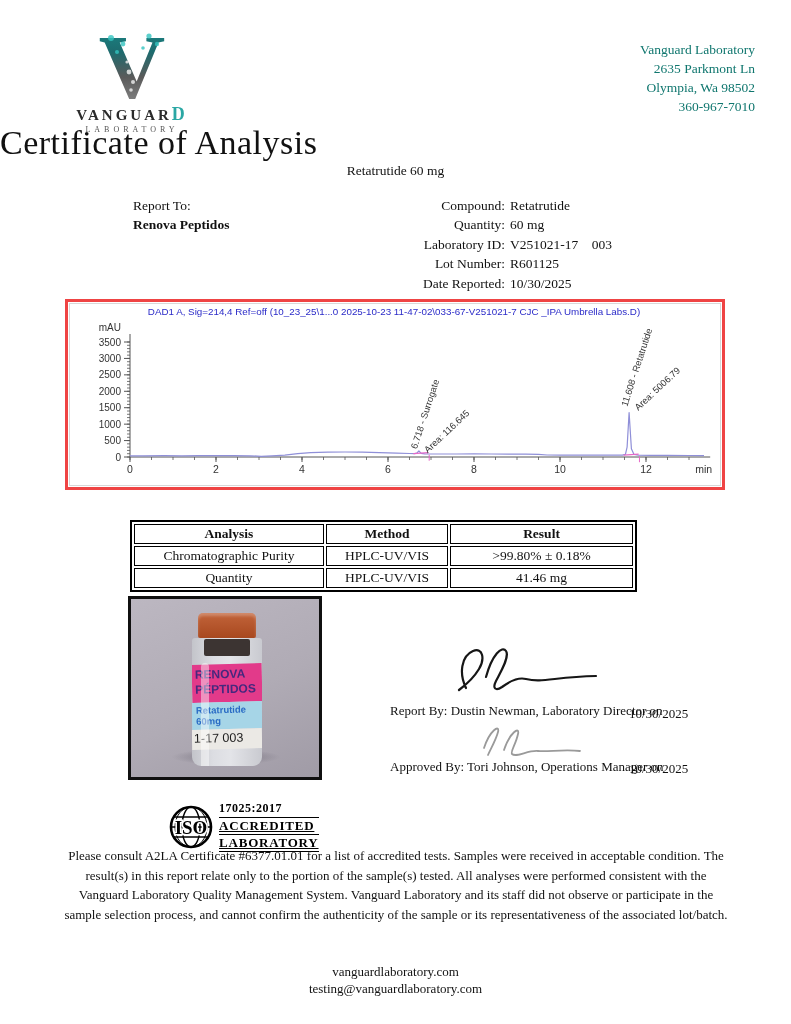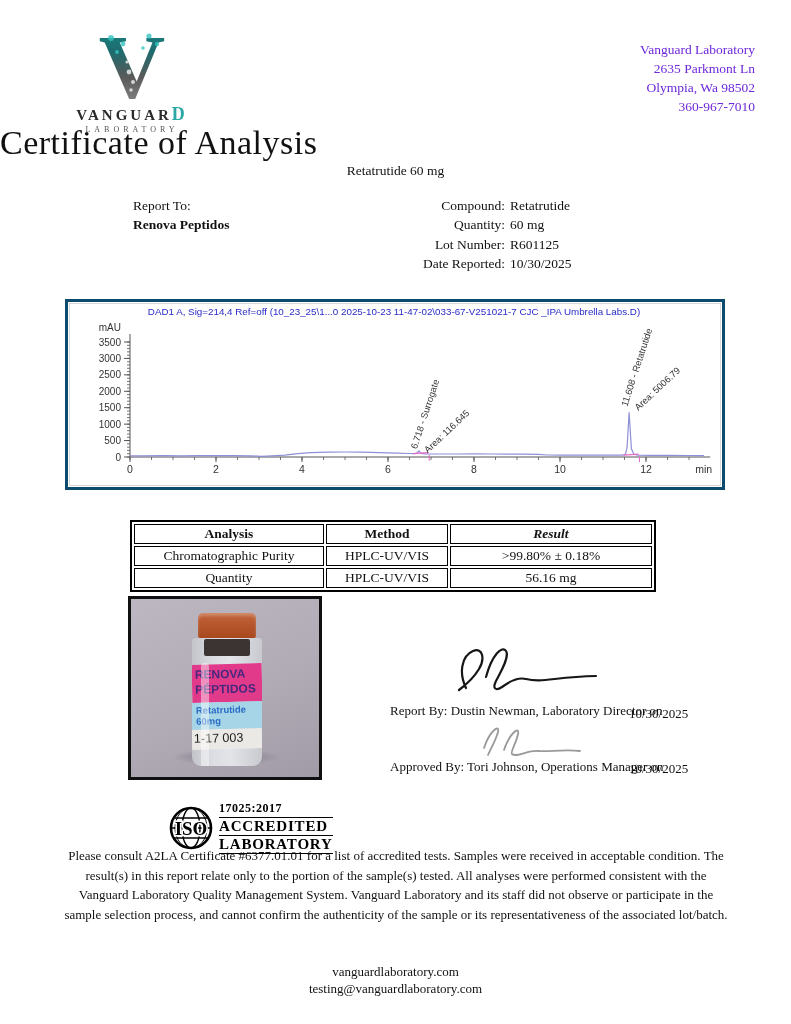--- a/index.html
+++ b/index.html
@@ -1,44 +1,44 @@
 <!DOCTYPE html>
 <html><head>
 <meta charset="utf-8">
 <style>
   * { margin:0; padding:0; box-sizing:border-box; }
   html,body { width:791px; height:1024px; background:#fff; font-family:"Liberation Serif", serif; color:#111; }
   body { position:relative; overflow:hidden; }
 
   
   #logo { position:absolute; left:73px; top:26px; width:118px; height:106px; text-align:center; }
-  #address { position:absolute; right:36px; top:40px; text-align:right; font-size:13.5px; line-height:19px; color:#6d28d9; }
+  #address { position:absolute; right:36px; top:40px; text-align:right; font-size:13.5px; line-height:19px; color:#0f766e; }
 
   #doc-title { position:absolute; left:0; top:124px; width:100%; font-size:34px; letter-spacing:0.5px; }
   #doc-subtitle { position:absolute; left:0; top:163px; width:100%; text-align:center; font-size:13.5px; }
 
   
   #report-block { position:absolute; left:133px; top:196px; font-size:13.5px; line-height:19px; }
   #report-block .bold { font-weight:bold; }
   #details { position:absolute; left:340px; top:196px; font-size:13.5px; }
   #details .drow { display:flex; line-height:19.4px; }
   #details .dlabel { width:165px; text-align:right; }
   #details .dvalue { margin-left:5px; text-align:left; }
 
   
-  #chart-box { position:absolute; left:65px; top:299px; width:660px; height:191px; border:3px solid #0c4a6e; background:#fff; }
+  #chart-box { position:absolute; left:65px; top:299px; width:660px; height:191px; border:3px solid #ef4444; background:#fff; }
   #chart-box .inner-frame { position:absolute; left:1px; top:1px; right:1px; bottom:1px; border:1px solid #d8d8d8; }
   #chart-svg { position:absolute; left:0; top:0; }
 
   
   #results { position:absolute; left:130px; top:520px; border-collapse:collapse; font-size:13.5px; }
   #results th, #results td { border:1.4px solid #000; text-align:center; padding:1px 4px; height:18px; }
   #results table { border:2px solid #000; }
   #results th { font-weight:bold;margin-top:40px; }
-  #results .c1 { width:190px; } #results .c2 { width:122px; } #results .c3 { width:202px;font-style:italic; }
+  #results .c1 { width:190px; } #results .c2 { width:122px; } #results .c3 { width:183px; }
 
   
   #vial-photo { position:absolute; left:128px; top:596px; width:194px; height:184px; border:3px solid #101010;
     background:linear-gradient(155deg,#bcb7c1 0%,#b0abb5 55%,#a09ba6 100%); overflow:hidden; }
   .vial { position:absolute; left:56px; top:14px; width:80px; height:156px; }
   .vial-shadow { position:absolute; left:40px; top:150px; width:110px; height:16px; background:radial-gradient(ellipse at center, rgba(60,55,70,.45), rgba(60,55,70,0) 70%); }
   .vial-cap { position:absolute; left:11px; top:0; width:58px; height:25px; background:linear-gradient(#c2643a,#a8481f); border-radius:5px 5px 2px 2px; box-shadow:inset 0 3px 3px rgba(255,255,255,.25); }
   .vial-body { position:absolute; left:5px; top:25px; width:70px; height:128px; background:linear-gradient(90deg,#c3c4ca,#dcdde2 30%,#e3e4e8 55%,#c9cad0); border-radius:3px 3px 9px 9px; overflow:hidden; }
   .vial-stopper { position:absolute; left:12px; top:1px; width:46px; height:17px; background:#3c3432; border-radius:2px; }
   .vial-label-pink { position:absolute; left:0; top:26px; width:100%; height:38px; background:#e23a8a; color:#46287e;
@@ -56,21 +56,21 @@
   .sig-line { position:absolute; font-size:13px; }
   #report-by { left:390px; top:703px; }
   #report-date { left:629px; top:706px; }
   #approved-by { left:390px; top:759px; }
   #approved-date { left:629px; top:761px; }
 
   
   #iso { position:absolute; left:168px; top:801px; display:flex; align-items:center; gap:5px; }
   #iso-text { font-family:"Liberation Serif",serif; color:#000; }
   #iso-text .l1 { font-size:12px; font-weight:bold; letter-spacing:.5px; border-bottom:1.6px solid #000; padding-bottom:1px; }
-  #iso-text .l2, #iso-text .l3 { font-size:15px; font-weight:bold; letter-spacing:.8px; border-bottom:1.6px solid #000; padding-bottom:0; }
+  #iso-text .l2, #iso-text .l3 { font-size:13px; font-weight:bold; letter-spacing:.8px; border-bottom:1.6px solid #000; padding-bottom:0;text-decoration:underline; }
 
   
   #disclaimer { position:absolute; left:64px; top:846px; width:664px; text-align:center; font-size:13px; line-height:19.5px; }
   #footer { position:absolute; left:0; top:963px; width:100%; text-align:center; font-size:13px; line-height:17px; }
 
   
   #logo .wordmark { font-weight:bold; letter-spacing:3px; font-size:15px; color:#2b2b2b; margin-top:-4px; }
   #logo .wordmark .last { color:#2aa7a4; font-size:18px; }
   #logo .wordmark2 { font-size:8px; letter-spacing:4px; color:#555; }
 </style>
@@ -123,20 +123,24 @@
 </div>
 
 <div id="details">
   <div class="drow">
       <span class="dlabel">Compound:</span>
       <span class="dvalue">Retatrutide</span>
     </div>
   <div class="drow">
       <span class="dlabel">Quantity:</span>
       <span class="dvalue">60 mg</span>
+    </div>
+  <div class="drow">
+      <span class="dlabel">Laboratory ID:</span>
+      <span class="dvalue">V251021-17&nbsp;&nbsp;&nbsp;&nbsp;003</span>
     </div>
   <div class="drow">
       <span class="dlabel">Lot Number:</span>
       <span class="dvalue">R601125</span>
     </div>
   <div class="drow">
       <span class="dlabel">Date Reported:</span>
       <span class="dvalue">10/30/2025</span>
     </div>
 </div>
@@ -263,21 +267,21 @@
       <th class="c3">Result</th>
     </tr>
     <tr>
       <td>Chromatographic Purity</td>
       <td>HPLC-UV/VIS</td>
       <td>&gt;99.80% ± 0.18%</td>
     </tr>
     <tr>
       <td>Quantity</td>
       <td>HPLC-UV/VIS</td>
-      <td>56.16 mg</td>
+      <td>41.46 mg</td>
     </tr>
   </tbody>
     </table>
 </div>
 
 <div id="vial-photo">
   <div class="vial-shadow"></div>
   <div class="vial">
     <div class="vial-cap"></div>
     <div class="vial-body">

